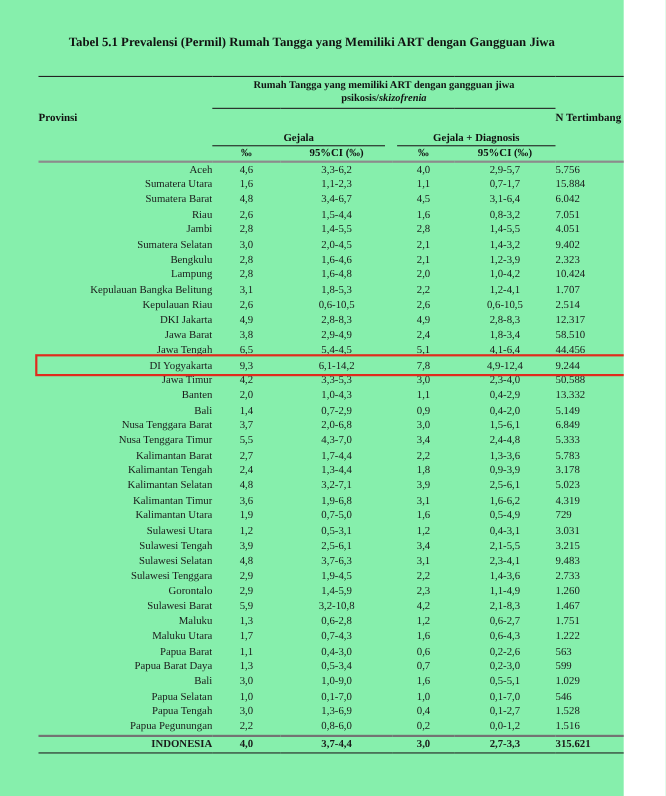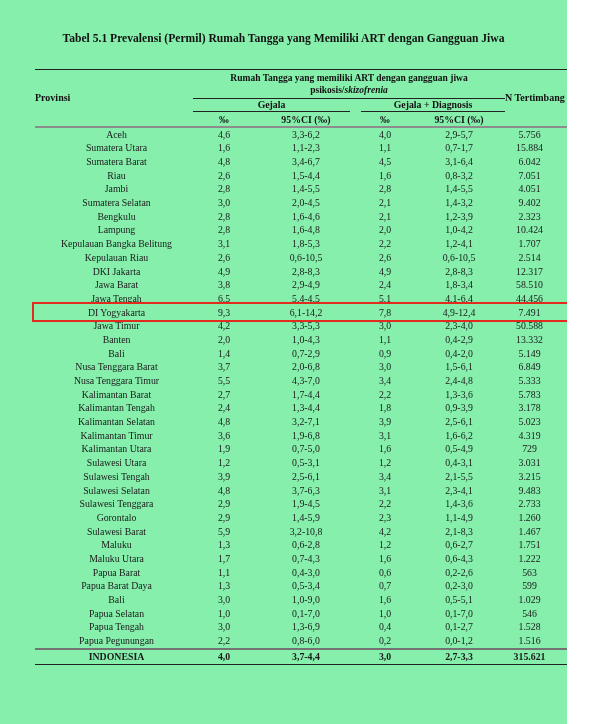--- a/index.html
+++ b/index.html
@@ -35,36 +35,36 @@
     text-align: left; font-size: 10px;
   }
   .th-group {
     font-size: 9.5px; line-height: 1.25; padding: 3px 2px 1px 2px;
     border-bottom: 1px solid #222; text-align: center;
   }
   .th-group i { font-style: italic; }
   .th-sub { padding: 0; height: 14px; }
   .th-sub .inner {
     border-bottom: 1px solid #222; text-align: center;
-    font-size: 9.8px; padding-bottom: 1px;
+    font-size: 9.8px; padding-bottom: 1px; margin-top: 21px;
   }
   .th-sub.left .inner  { margin-right: 7px; }
   .th-sub.right .inner { margin-left: 4px; }
   .th-unit {
     text-align: center; font-size: 9.8px; height: 13px;
     border-bottom: 2.5px solid #8c8c8c;
   }
 
   tbody td {
     height: 13.7px; padding: 0; line-height: 13.5px;
     white-space: nowrap; overflow: hidden;
   }
-  .td-prov { text-align: center; padding-left: 5px; }
+  .td-prov { text-align: right; padding-left: 5px; }
   .td-num  { text-align: center; }
-  .td-n    { text-align: center; padding-right: 14px; }
+  .td-n    { text-align: left; padding-right: 14px; }
 
   tr.total td {
     font-weight: bold; border-top: 2px solid #737373; height: 14px;
   }
   tr.highlight {
     outline: 2.5px solid #e02b1d; outline-offset: 1px; padding-left: 12px;
   }
 </style>
 </head>
 <body>
@@ -207,21 +207,21 @@
     <td class="td-num">5,1</td>
     <td class="td-num">4,1-6,4</td>
     <td class="td-n">44.456</td>
   </tr>
         <tr class="highlight" style="outline-color: rgb(224, 43, 29);">
     <td class="td-prov">DI Yogyakarta</td>
     <td class="td-num">9,3</td>
     <td class="td-num">6,1-14,2</td>
     <td class="td-num">7,8</td>
     <td class="td-num">4,9-12,4</td>
-    <td class="td-n">7.491</td>
+    <td class="td-n">9.244</td>
   </tr>
         <tr>
     <td class="td-prov">Jawa Timur</td>
     <td class="td-num">4,2</td>
     <td class="td-num">3,3-5,3</td>
     <td class="td-num">3,0</td>
     <td class="td-num">2,3-4,0</td>
     <td class="td-n">50.588</td>
   </tr>
         <tr>

